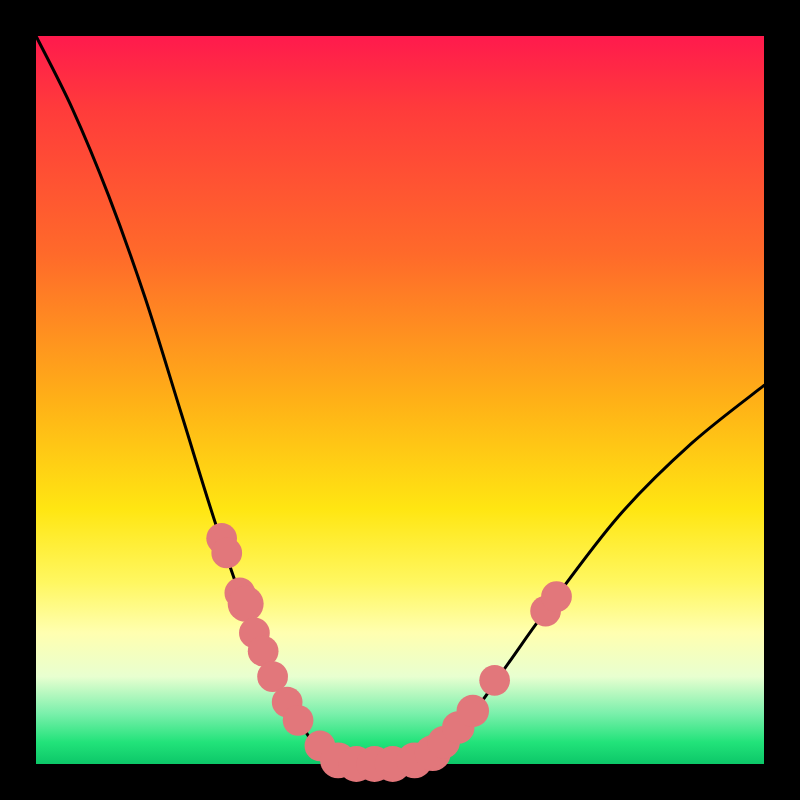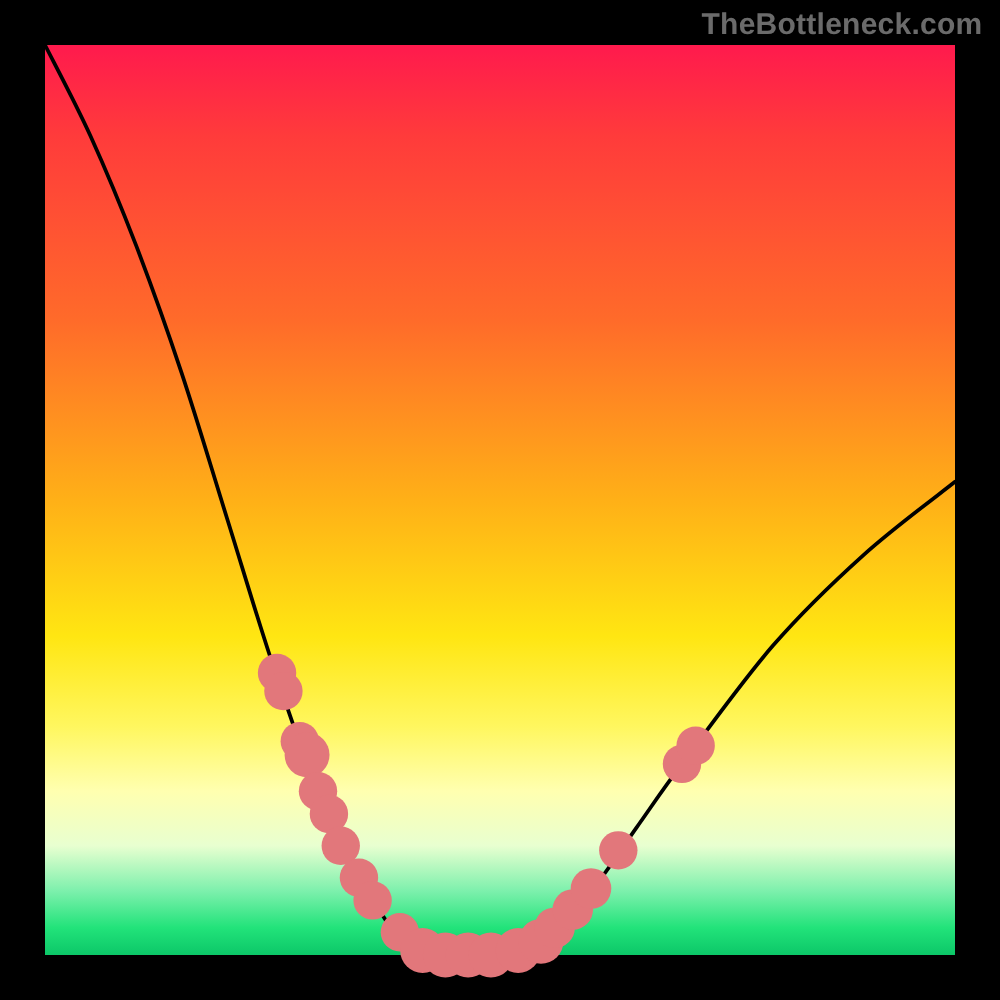--- a/index.html
+++ b/index.html
@@ -60,21 +60,20 @@
   }
   .marker {
     fill: #e2777b;
     stroke: none;
   }
 </style>
 </head>
 <body>
 
 <div class="frame">
-  <div class="watermark">TheBottleneck.com</div>
   <div class="plot-area">
     <svg class="curve" viewBox="0 0 728 728">
       <path id="curve-path" fill="none" stroke="#000000" stroke-width="3" stroke-linecap="round" d="M 0.00 0.00 C 6.07 12.13, 24.27 46.11, 36.40 72.80 C 48.53 99.49, 60.67 128.61, 72.80 160.16 C 84.93 191.71, 97.07 225.68, 109.20 262.08 C 121.33 298.48, 133.47 339.73, 145.60 378.56 C 157.73 417.39, 169.87 458.64, 182.00 495.04 C 194.13 531.44, 206.27 567.84, 218.40 596.96 C 230.53 626.08, 245.09 651.56, 254.80 669.76 C 264.51 687.96, 270.57 697.67, 276.64 706.16 C 282.71 714.65, 286.35 717.08, 291.20 720.72 C 296.05 724.36, 299.69 726.79, 305.76 728.00 C 311.83 729.21, 320.32 728.00, 327.60 728.00 C 334.88 728.00, 340.95 728.00, 349.44 728.00 C 357.93 728.00, 370.07 730.43, 378.56 728.00 C 387.05 725.57, 390.69 721.93, 400.40 713.44 C 410.11 704.95, 424.67 691.60, 436.80 677.04 C 448.93 662.48, 461.07 643.07, 473.20 626.08 C 485.33 609.09, 491.40 599.39, 509.60 575.12 C 527.80 550.85, 558.13 508.39, 582.40 480.48 C 606.67 452.57, 630.93 429.52, 655.20 407.68 C 679.47 385.84, 715.87 359.15, 728.00 349.44"></path>
       <g id="markers-group">
           <circle cx="185.64" cy="502.32" r="15.36" class="marker" fill="#e2777b"></circle>
           <circle cx="190.74" cy="516.88" r="15.36" class="marker" fill="#e2777b"></circle>
           <circle cx="203.84" cy="556.92" r="15.36" class="marker" fill="#e2777b"></circle>
           <circle cx="209.66" cy="567.84" r="17.98" class="marker" fill="#e2777b"></circle>
           <circle cx="218.40" cy="596.96" r="15.36" class="marker" fill="#e2777b"></circle>
           <circle cx="227.14" cy="615.16" r="15.36" class="marker" fill="#e2777b"></circle>

